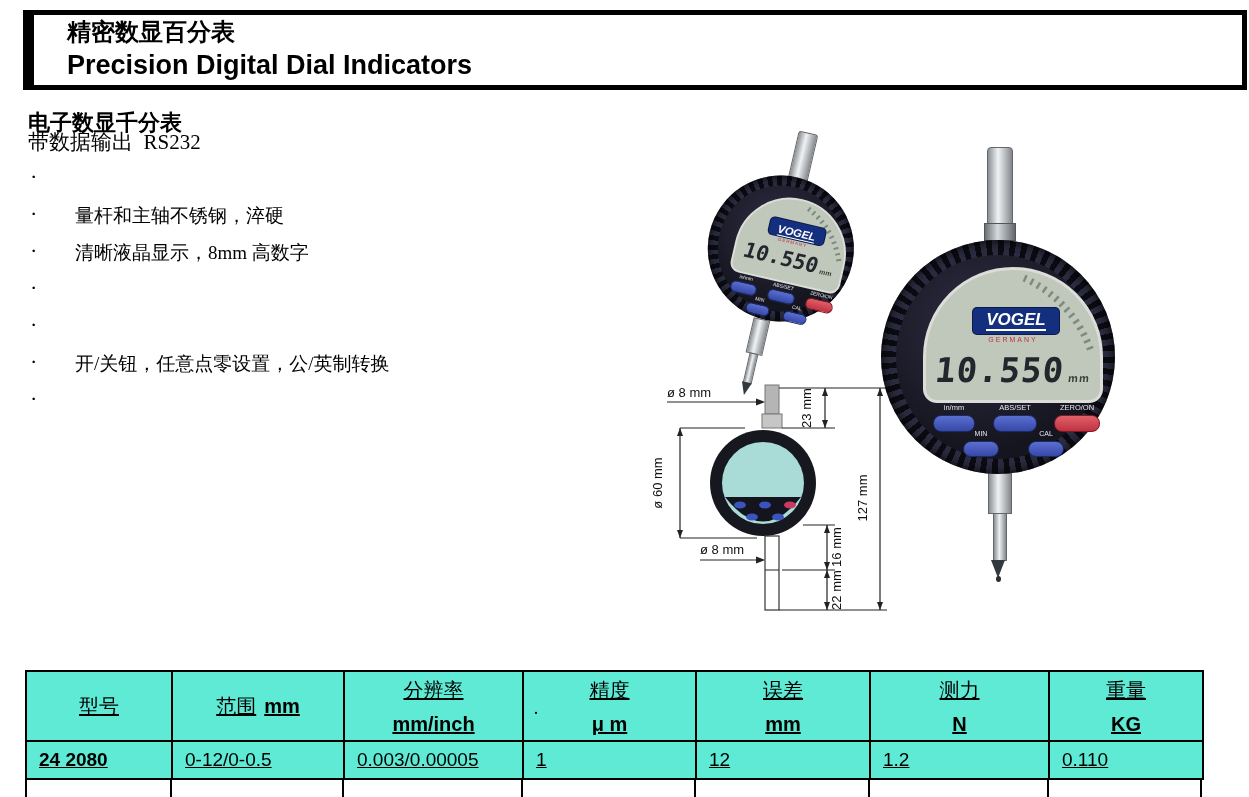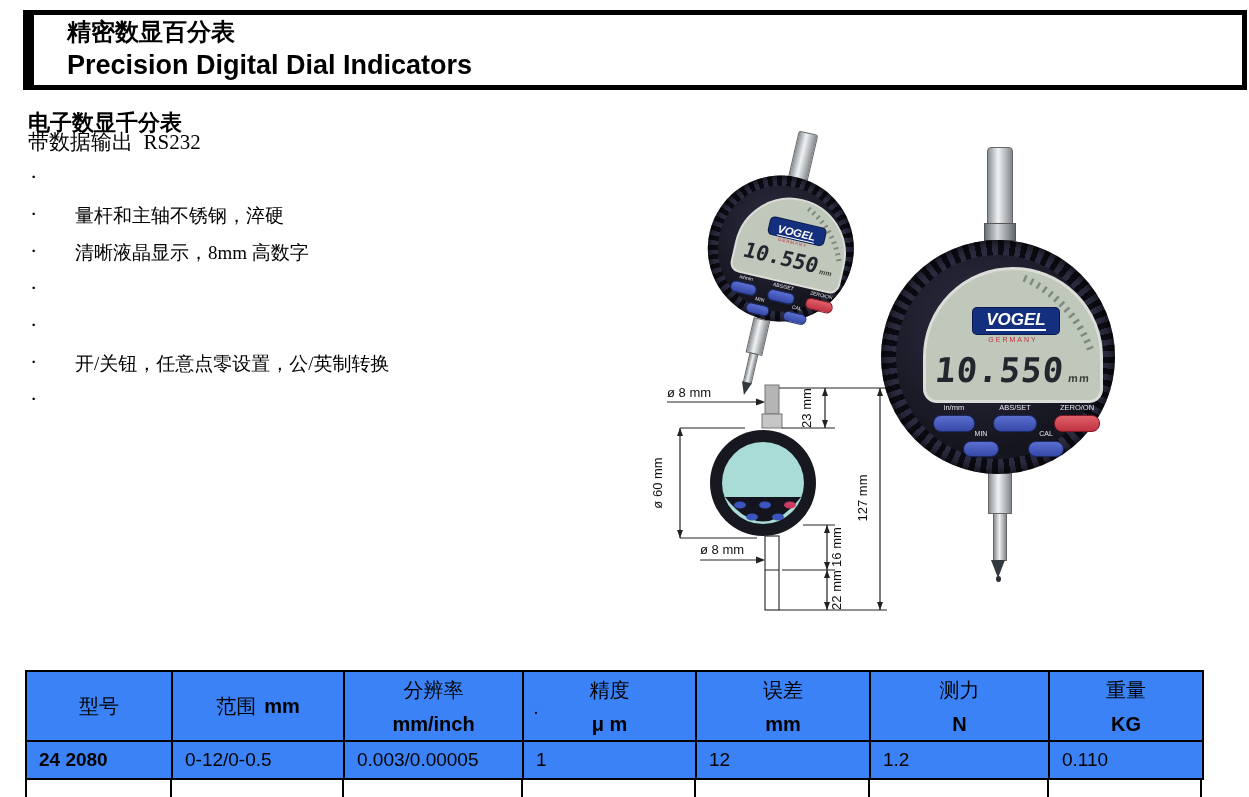--- a/index.html
+++ b/index.html
@@ -77,21 +77,21 @@
   .s-sleeve { position:absolute; left:64px; top:196px; width:17px; height:36px; }
   .s-rod { position:absolute; left:68px; top:231px; width:9px; height:31px; background:linear-gradient(90deg,#8a8f94,#eef1f2 45%,#83878c); border:1px solid #666; }
   .s-tip { position:absolute; left:67px; top:261px; width:0; height:0;
     border-left:5px solid transparent; border-right:5px solid transparent; border-top:13px solid #33383e; }
   .g-sleeve { position:absolute; left:110px; top:305px; width:24px; height:64px; z-index:-1; }
   .g-rod { position:absolute; left:115px; top:368px; width:14px; height:48px; background:linear-gradient(90deg,#8a8f94,#eef1f2 45%,#83878c); border:1px solid #666; }
   .g-tip { position:absolute; left:113px; top:415px; width:0; height:0;
     border-left:7px solid transparent; border-right:7px solid transparent; border-top:18px solid #33383e; }
   .g-tipball { position:absolute; left:118px; top:431px; width:5px; height:6px; background:#2a2e33; border-radius:50%; }
   
-  .spec { position:absolute; left:25px; top:670px; border-collapse:collapse; table-layout:fixed; z-index:3; background:#3b82f6; }
+  .spec { position:absolute; left:25px; top:670px; border-collapse:collapse; table-layout:fixed; z-index:3; background:#5eead4;text-decoration:underline; }
   .spec th,.spec td { border:2px solid #000; }
   .spec th { height:70px; font-weight:normal; font-size:20px; vertical-align:middle; position:relative; }
   .spec td { height:38px; font-family:"Liberation Sans",sans-serif; font-size:19px; text-align:left; padding-left:12px; vertical-align:middle; }
   .th-stack { display:flex; flex-direction:column; justify-content:center; align-items:center; gap:9px; height:100%; }
   .th-unit { font-family:"Liberation Sans",sans-serif; font-weight:bold; }
   .th-unit-inline { font-family:"Liberation Sans",sans-serif; font-weight:bold; margin-left:8px; }
   .mu-dot { position:absolute; left:9px; bottom:16px; font-size:18px; }
   .model-cell { font-weight:bold; }
   .stub { position:absolute; top:778px; width:2px; height:19px; background:#000; z-index:3; }
 </style>

